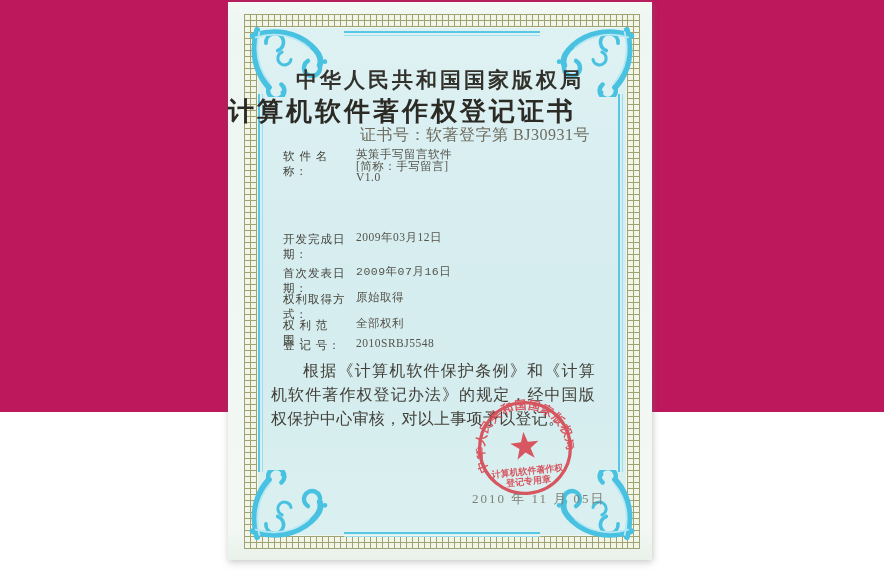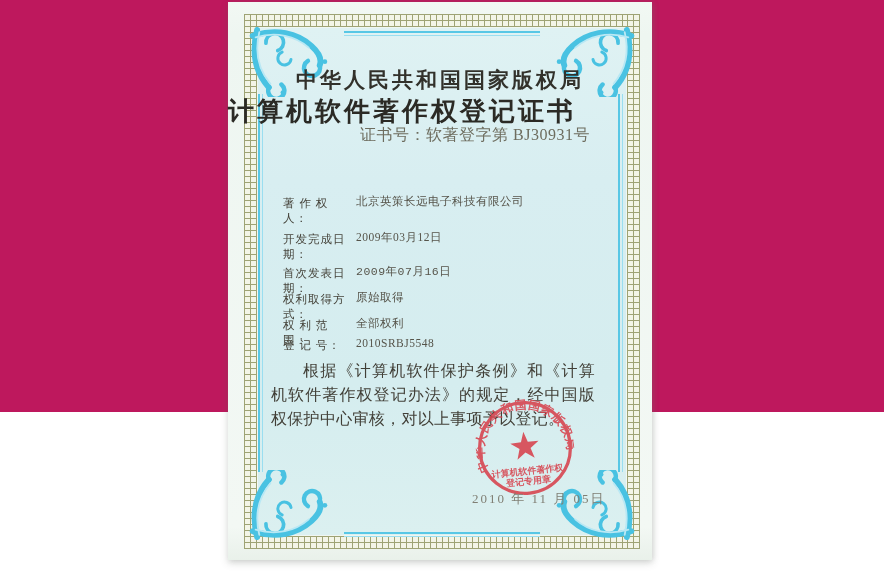--- a/index.html
+++ b/index.html
@@ -112,25 +112,27 @@
         <use href="#flourish-def"></use>
       </svg>
     <svg class="fl fl-br" viewBox="0 0 150 95">
         <use href="#flourish-def"></use>
       </svg>
 
     <div class="txt issuer">中华人民共和国国家版权局</div>
     <div class="txt title">计算机软件著作权登记证书</div>
     <div class="txt certno">证书号：软著登字第 BJ30931号</div>
 
-    <div class="row r1">
-      <span class="lbl">著 作 权 人：</span>
+    <div class="row r0">
+      <span class="lbl">软 件 名 称：</span>
       <span class="vals">
-          <div>北京英策长远电子科技有限公司</div>
-        </span>
+        <div>英策手写留言软件</div>
+        <div>[简称：手写留言]</div>
+        <div>V1.0</div>
+      </span>
     </div>
     <div class="row r2">
       <span class="lbl">开发完成日期：</span>
       <span class="vals">
           <div>2009年03月12日</div>
         </span>
     </div>
     <div class="row r3">
       <span class="lbl">首次发表日期：</span>
       <span class="vals">

